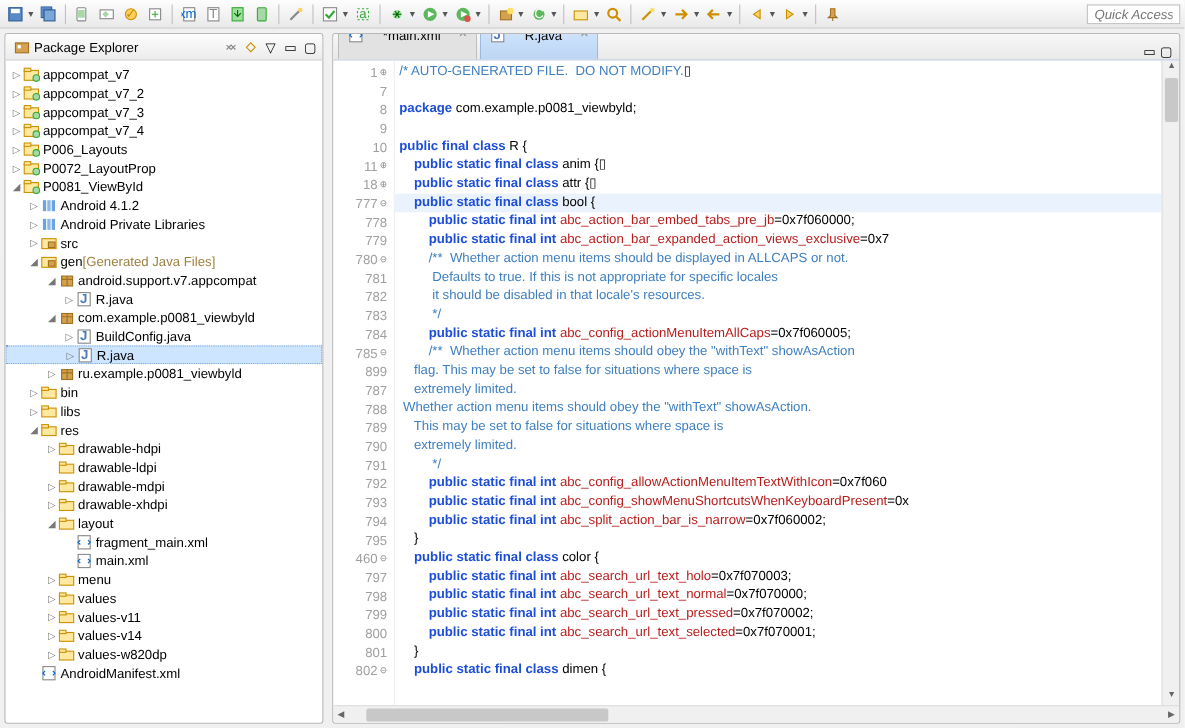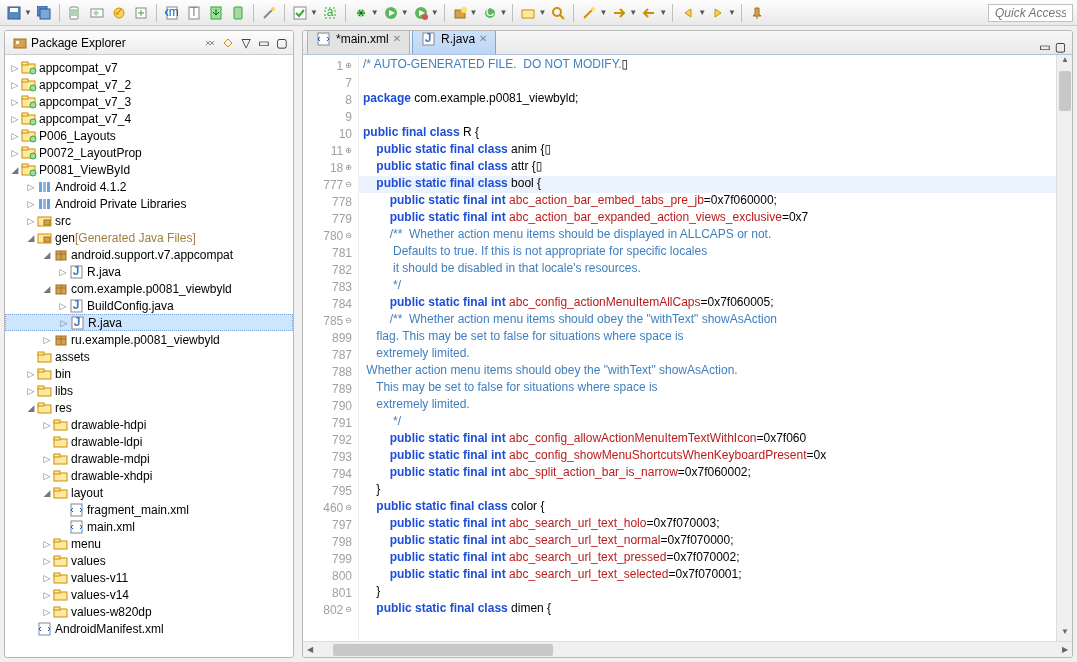--- a/index.html
+++ b/index.html
@@ -18,21 +18,21 @@
 .panel-hdr .icons-right { margin-left: auto; display: flex; gap: 4px; align-items: center; }
 .panel-hdr .sm-icon { width: 14px; height: 14px; display: inline-flex; align-items: center; justify-content: center; cursor: pointer; }
 .tree { flex: 1; overflow: auto; padding: 4px 0; }
 .tree-row { display: flex; align-items: center; height: 17px; white-space: nowrap; cursor: default; }
 .tree-row.selected { background: #cde5ff; border: 1px dotted #7aa7d6; }
 .twisty { width: 12px; text-align: center; color: #777; font-size: 9px; cursor: pointer; }
 .node-icon { width: 16px; height: 14px; display: inline-flex; align-items: center; justify-content: center; margin-right: 2px; }
 .node-label { }
 .decor { color: #a08040; }
 .tabs { display: flex; align-items: flex-end; background: linear-gradient(#f7f7f7,#e9e9e9); height: 24px; padding-left: 4px; border-bottom: 1px solid #b0c4de; }
-.tab { display: flex; align-items: center; gap: 4px; padding: 2px 8px; background: #e2e2e2; border: 1px solid #b0b0b0; border-bottom: none; border-radius: 4px 4px 0 0; margin-right: 2px; cursor: pointer; height: 32px; }
+.tab { display: flex; align-items: flex-start; gap: 16px; padding: 2px 8px; background: #e2e2e2; border: 1px solid #b0b0b0; border-bottom: none; border-radius: 4px 4px 0 0; margin-right: 2px; cursor: pointer; height: 32px; }
 .tab.active { background: linear-gradient(#d3e5fb,#bcd6f5); border-color: #7aa7d6; }
 .tab .close { font-size: 10px; color: #888; cursor: pointer; }
 .tab-tools { margin-left: auto; display: flex; gap: 4px; padding-right: 6px; }
 .editor-wrap { flex: 1; display: flex; overflow: hidden; position: relative; }
 .gutter { width: 56px; background: #fff; border-right: 1px solid #eee; font-family: Consolas, monospace; font-size: 12px; color: #a0a0a0; text-align: right; padding: 2px 6px 2px 2px; overflow: hidden; }
 .gutter .ln { height: 17px; display: flex; justify-content: flex-end; align-items: center; gap: 2px; }
 .gutter .fold { font-size: 8px; color: #888; }
 .editor { flex: 1; overflow: auto; background: #fff; font-family: Consolas, "Courier New", monospace; font-size: 13px; padding: 2px 0; white-space: pre; }
 .code-line { height: 17px; padding-left: 4px; }
 .code-line.hl { background: #eaf2fd; }
@@ -433,30 +433,20 @@
           <span class="twisty">▷</span>
           <span class="node-icon">
             <svg width="16" height="14">
               <rect x="3" y="3" width="10" height="9" fill="#d4a24e" stroke="#a07020"></rect>
               <path d="M3 6 L13 6 M8 3 L8 12" stroke="#a07020"></path>
             </svg>
           </span>
           <span class="node-label">ru.example.p0081_viewbyld</span>
         </div>
         <div class="tree-row" style="padding-left: 20px;">
-          <span class="twisty"> </span>
-          <span class="node-icon">
-            <svg width="16" height="14">
-              <rect x="1" y="4" width="13" height="8" fill="#ffe8a0" stroke="#cc9000"></rect>
-              <rect x="1" y="2" width="6" height="3" fill="#ffe8a0" stroke="#cc9000"></rect>
-            </svg>
-          </span>
-          <span class="node-label">assets</span>
-        </div>
-        <div class="tree-row" style="padding-left: 20px;">
           <span class="twisty">▷</span>
           <span class="node-icon">
             <svg width="16" height="14">
               <rect x="1" y="4" width="13" height="8" fill="#ffe8a0" stroke="#cc9000"></rect>
               <rect x="1" y="2" width="6" height="3" fill="#ffe8a0" stroke="#cc9000"></rect>
             </svg>
           </span>
           <span class="node-label">bin</span>
         </div>
         <div class="tree-row" style="padding-left: 20px;">

